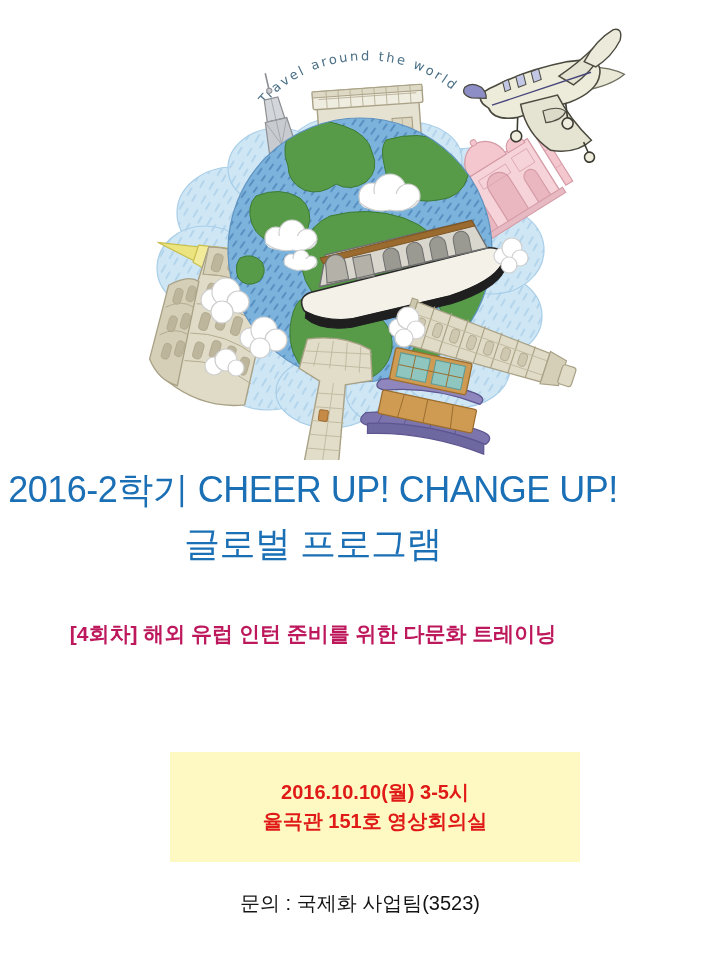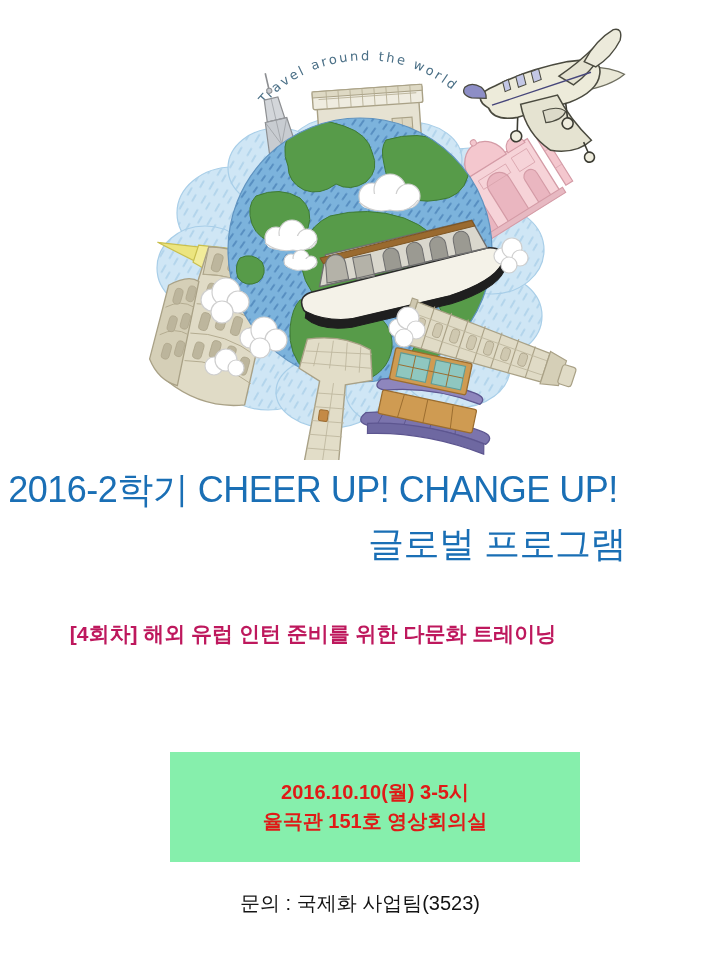--- a/index.html
+++ b/index.html
@@ -47,39 +47,39 @@
   .title-line {
     text-align: center;
     color: #1a6fb5;
     font-size: 36px;
     font-weight: 400;
     letter-spacing: -0.5px;
     line-height: 1.12;
     white-space: nowrap;
   }
   .title-line.l1 { margin: 0 0 2px 0; }
-  .title-line.l2 { margin: 14px 0 0 0; text-align: right; }
+  .title-line.l2 { margin: 14px 0 0 0; }
 
   .subtitle {
     text-align: center;
     color: #be185d;
     font-size: 21px;
     font-weight: 700;
     line-height: 1.2;
     margin: 56px 0 0 0;
     white-space: nowrap;
   }
 
   .infobox {
     position: absolute;
     left: 170px;
     top: 282px;
     width: 410px;
     height: 110px;
-    background: #86efac;
+    background: #fef9c3;
     display: flex;
     flex-direction: column;
     align-items: center;
     justify-content: center;
   }
   .infobox .info-line {
     color: #e01a17;
     font-size: 20px;
     font-weight: 700;
     line-height: 1.45;

